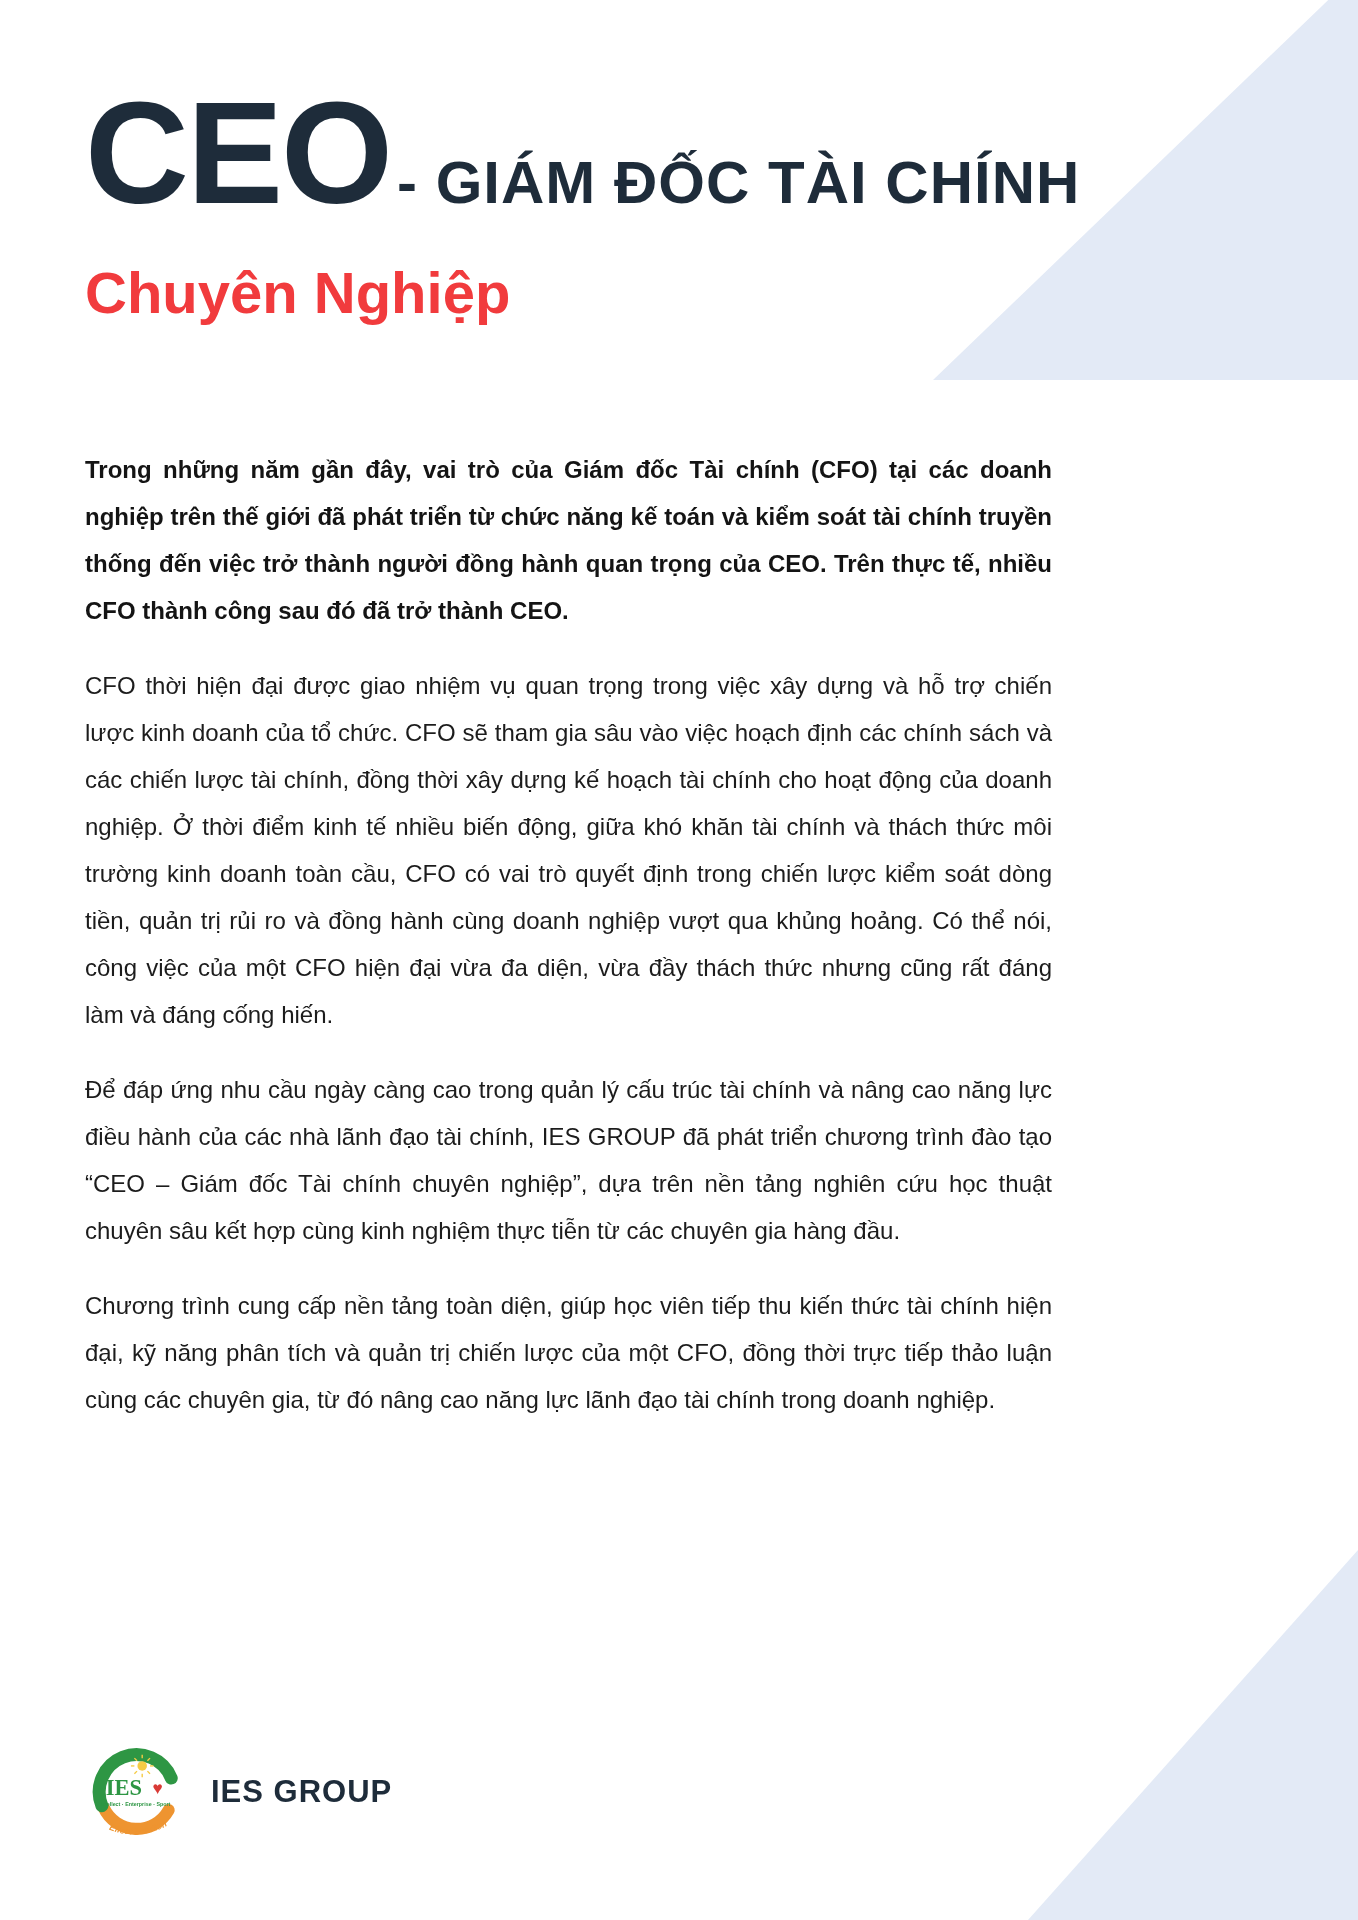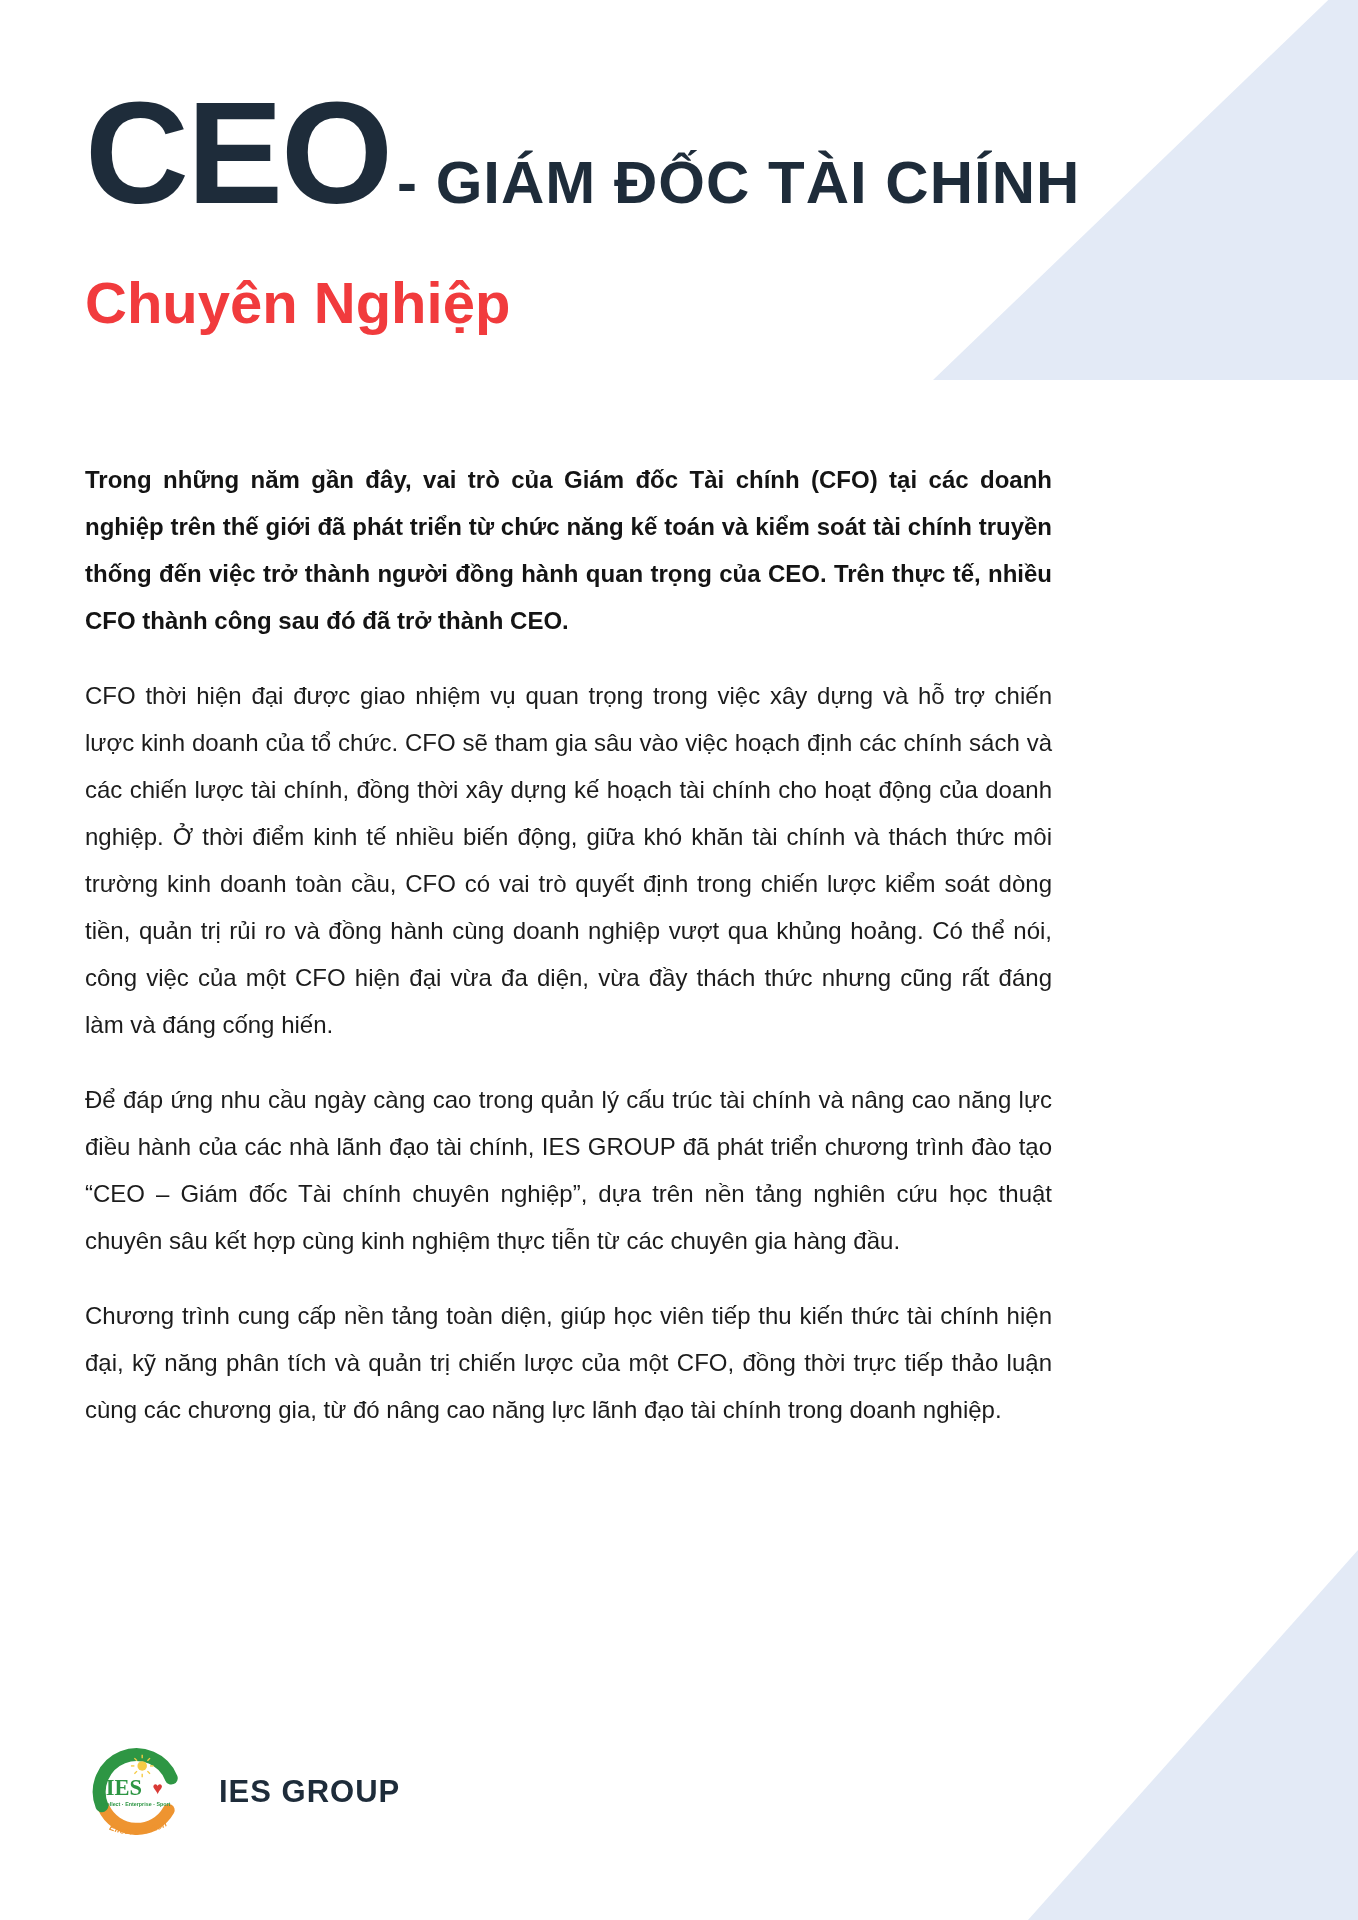--- a/index.html
+++ b/index.html
@@ -45,21 +45,21 @@
     vertical-align: baseline;
   }
   .title-suffix {
     font-size: 60px;
     font-weight: 700;
     letter-spacing: 1px;
     margin-left: 6px;
     vertical-align: baseline;
   }
   .subtitle {
-    margin: 42px 0 0 0;
+    margin: 32px 0 0 0;
     font-size: 58px;
     font-weight: 700;
     color: #F13B3D;
     line-height: 1.2;
   }
   .body-copy { margin-top: 118px; }
   .body-copy p {
     margin: 0 0 28px 0;
     font-size: 24px;
     line-height: 47px;
@@ -67,21 +67,21 @@
     color: #1c1c1c;
   }
   .body-copy p.lead { font-weight: 700; color: #141414; }
   .footer {
     position: absolute;
     left: 85px;
     top: 1742px;
     z-index: 2;
     display: flex;
     align-items: center;
-    gap: 30px;
+    gap: 22px;
   }
   .logo-svg { display: block; }
   .wordmark {
     font-size: 31px;
     font-weight: 700;
     color: #1E2C3A;
     letter-spacing: 1px;
     margin-bottom: 12px;
   }
 </style>
@@ -98,21 +98,21 @@
     <div class="title-line">
       <span class="title-main">CEO</span><span class="title-suffix">- GIÁM ĐỐC TÀI CHÍNH</span>
     </div>
 
     <h2 class="subtitle">Chuyên Nghiệp</h2>
 
     <div class="body-copy">
       <p class="lead">Trong những năm gần đây, vai trò của Giám đốc Tài chính (CFO) tại các doanh nghiệp trên thế giới đã phát triển từ chức năng kế toán và kiểm soát tài chính truyền thống đến việc trở thành người đồng hành quan trọng của CEO. Trên thực tế, nhiều CFO thành công sau đó đã trở thành CEO.</p>
       <p>CFO thời hiện đại được giao nhiệm vụ quan trọng trong việc xây dựng và hỗ trợ chiến lược kinh doanh của tổ chức. CFO sẽ tham gia sâu vào việc hoạch định các chính sách và các chiến lược tài chính, đồng thời xây dựng kế hoạch tài chính cho hoạt động của doanh nghiệp. Ở thời điểm kinh tế nhiều biến động, giữa khó khăn tài chính và thách thức môi trường kinh doanh toàn cầu, CFO có vai trò quyết định trong chiến lược kiểm soát dòng tiền, quản trị rủi ro và đồng hành cùng doanh nghiệp vượt qua khủng hoảng. Có thể nói, công việc của một CFO hiện đại vừa đa diện, vừa đầy thách thức nhưng cũng rất đáng làm và đáng cống hiến.</p>
       <p>Để đáp ứng nhu cầu ngày càng cao trong quản lý cấu trúc tài chính và nâng cao năng lực điều hành của các nhà lãnh đạo tài chính, IES GROUP đã phát triển chương trình đào tạo “CEO – Giám đốc Tài chính chuyên nghiệp”, dựa trên nền tảng nghiên cứu học thuật chuyên sâu kết hợp cùng kinh nghiệm thực tiễn từ các chuyên gia hàng đầu.</p>
-      <p>Chương trình cung cấp nền tảng toàn diện, giúp học viên tiếp thu kiến thức tài chính hiện đại, kỹ năng phân tích và quản trị chiến lược của một CFO, đồng thời trực tiếp thảo luận cùng các chương gia, từ đó nâng cao năng lực lãnh đạo tài chính trong doanh nghiệp.</p>
+      <p>Chương trình cung cấp nền tảng toàn diện, giúp học viên tiếp thu kiến thức tài chính hiện đại, kỹ năng phân tích và quản trị chiến lược của một CFO, đồng thời trực tiếp thảo luận cùng các chuyên gia, từ đó nâng cao năng lực lãnh đạo tài chính trong doanh nghiệp.</p>
     </div>
   </div>
 
   <div class="footer">
     <svg class="logo-svg" width="104" height="112" viewBox="0 0 120 126" xmlns="http://www.w3.org/2000/svg">
 
       <path d="M 96.5 77 A 42 42 0 0 1 21.5 74" fill="none" stroke="#EE9430" stroke-width="14" stroke-linecap="round"></path>
 
       <path d="M 99.5 40 A 42 42 0 1 0 19.5 72" fill="none" stroke="#2E9644" stroke-width="15" stroke-linecap="round"></path>
 

